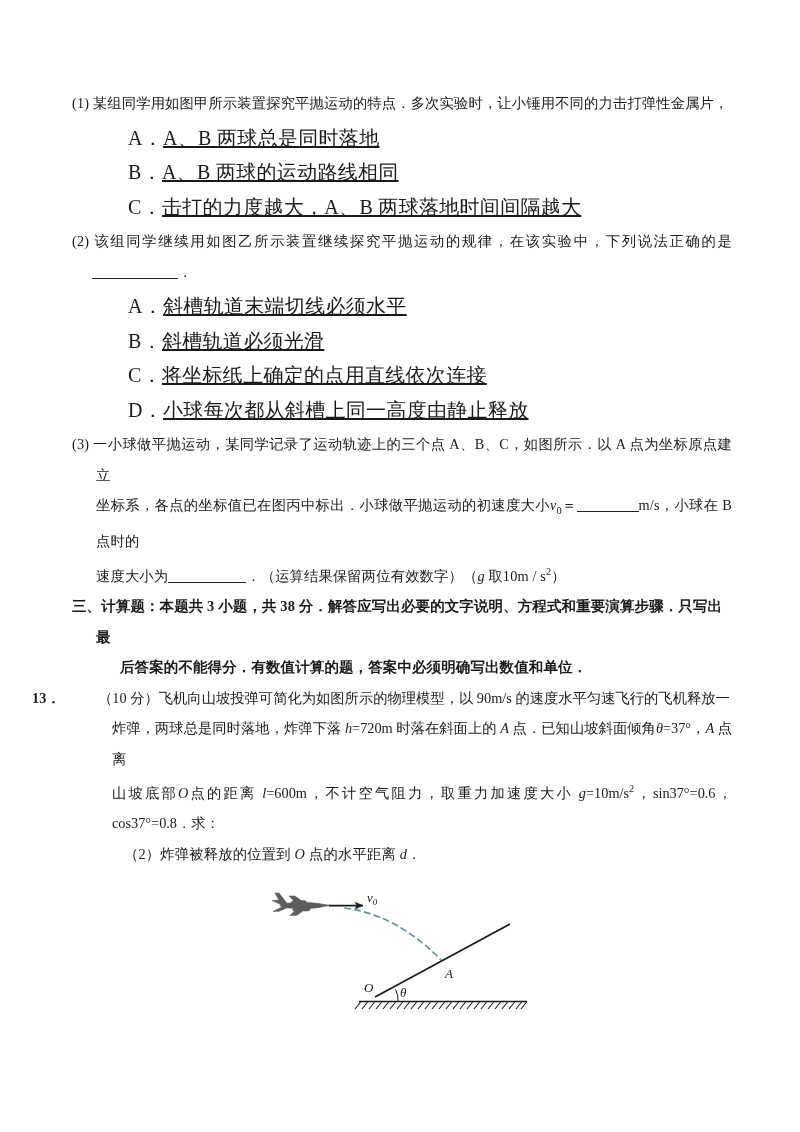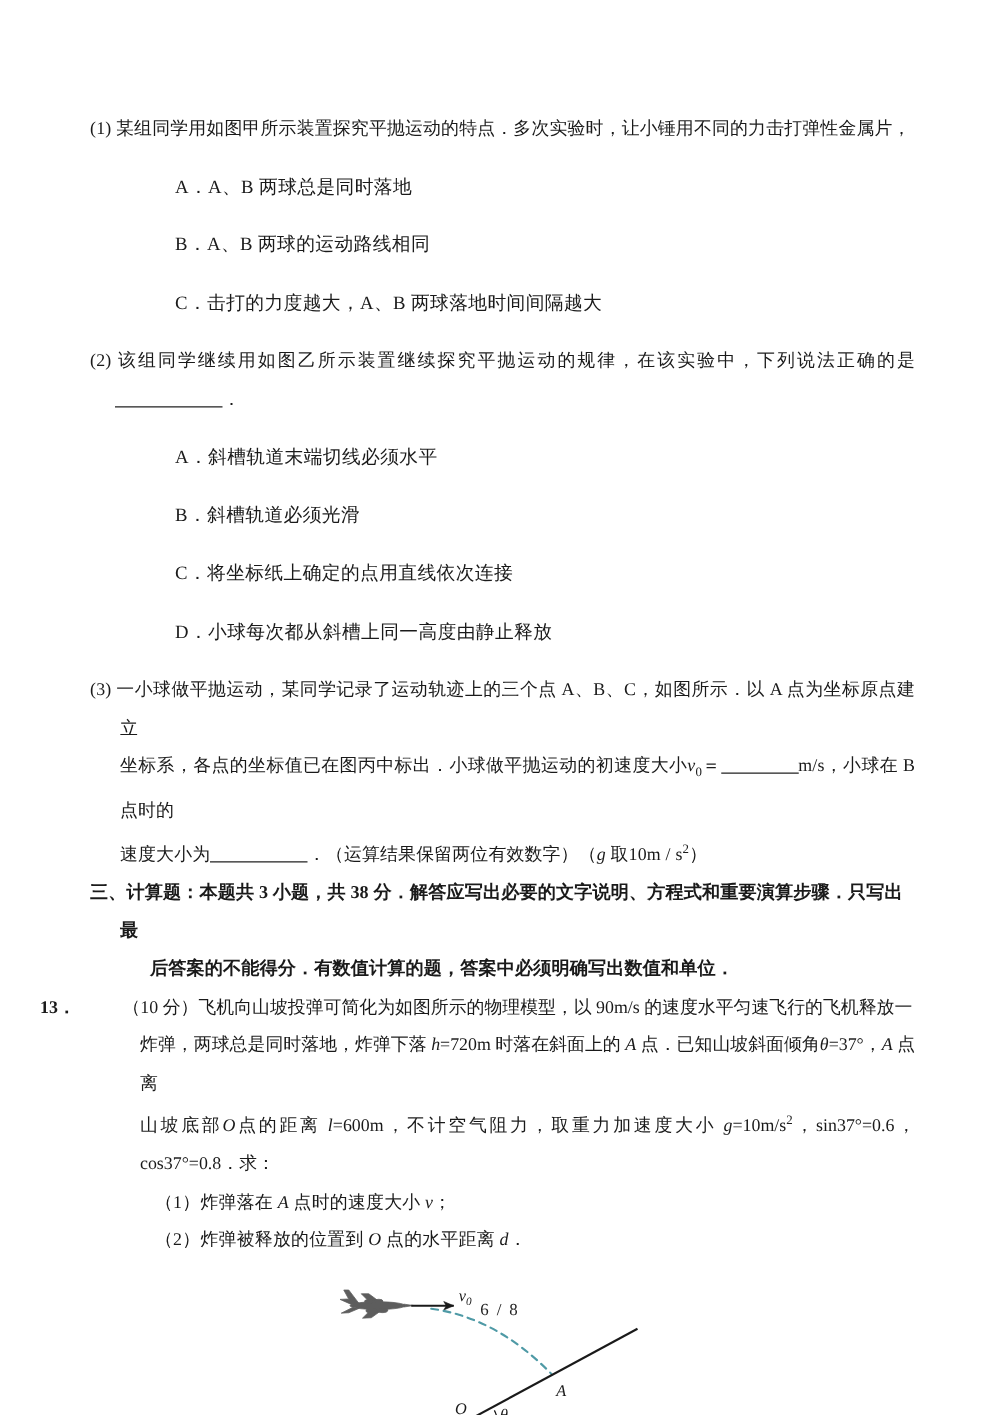--- a/index.html
+++ b/index.html
@@ -42,24 +42,25 @@
     padding-left: 24px;
     text-indent: -24px;
     margin-bottom: 0;
   }
   .q-item-2 {
     padding-left: 20px;
     text-indent: -20px;
   }
   .opt {
     padding-left: 52px;
-    font-size: 15px;
-    line-height: 30.5px;
-    margin: 16px;
+    font-size: 20px;
+    line-height: 30.5px;
+    margin: 4px;
     letter-spacing: 0.3px;
+    text-decoration: underline;
   }
   .opt .lbl {
     display: inline-block;
     min-width: 22px;
   }
   .sect-head {
     font-weight: bold;
     font-size: 14.5px;
     line-height: 30.5px;
     padding-left: 24px;
@@ -170,23 +171,20 @@
     </p>
 
     <p class="prob" style="padding-left:40px;text-indent:0;">
       <span>炸弹，两球总是同时落地，炸弹下落 </span><span class="it">h</span><span>=720m 时落在斜面上的 </span><span class="it">A</span><span> 点．已知山坡斜面倾角</span><span class="it">θ</span><span>=37°，</span><span class="it">A</span><span> 点离</span>
     </p>
 
     <p class="prob" style="padding-left:40px;text-indent:0;">
       <span>山坡底部</span><span class="it">O</span><span>点的距离 </span><span class="it">l</span><span>=600m，不计空气阻力，取重力加速度大小 </span><span class="it">g</span><span>=10m/s</span><sup>2</sup><span>，sin37°=0.6，cos37°=0.8．求：</span>
     </p>
 
-    <p class="sub">
-      <span>（1）</span><span>炸弹落在 </span><span class="it">A</span><span> 点时的速度大小 </span><span class="it">v</span><span>；</span>
-    </p>
 
     <p class="sub">
       <span>（2）</span><span>炸弹被释放的位置到 </span><span class="it">O</span><span> 点的水平距离 </span><span class="it">d</span><span>．</span>
     </p>
 
     <div class="figure-wrap">
       <svg width="270" height="140" viewBox="0 0 270 140">
 
         <g fill="#5d5d5d" stroke="#5d5d5d" stroke-width="0.6">
 
@@ -256,14 +254,13 @@
         <text x="178" y="95" font-family="'Liberation Serif', serif" font-size="13" font-style="italic" fill="#1a1a1a">A</text>
 
         <text x="97" y="109" font-family="'Liberation Serif', serif" font-size="13" font-style="italic" fill="#1a1a1a">O</text>
 
         <text x="133" y="114" font-family="'Liberation Serif', serif" font-size="13" font-style="italic" fill="#1a1a1a">θ</text>
       </svg>
     </div>
 
   </div>
 
-  <div class="footer">6 / 8</div>
 </div>
 
 </body></html>

